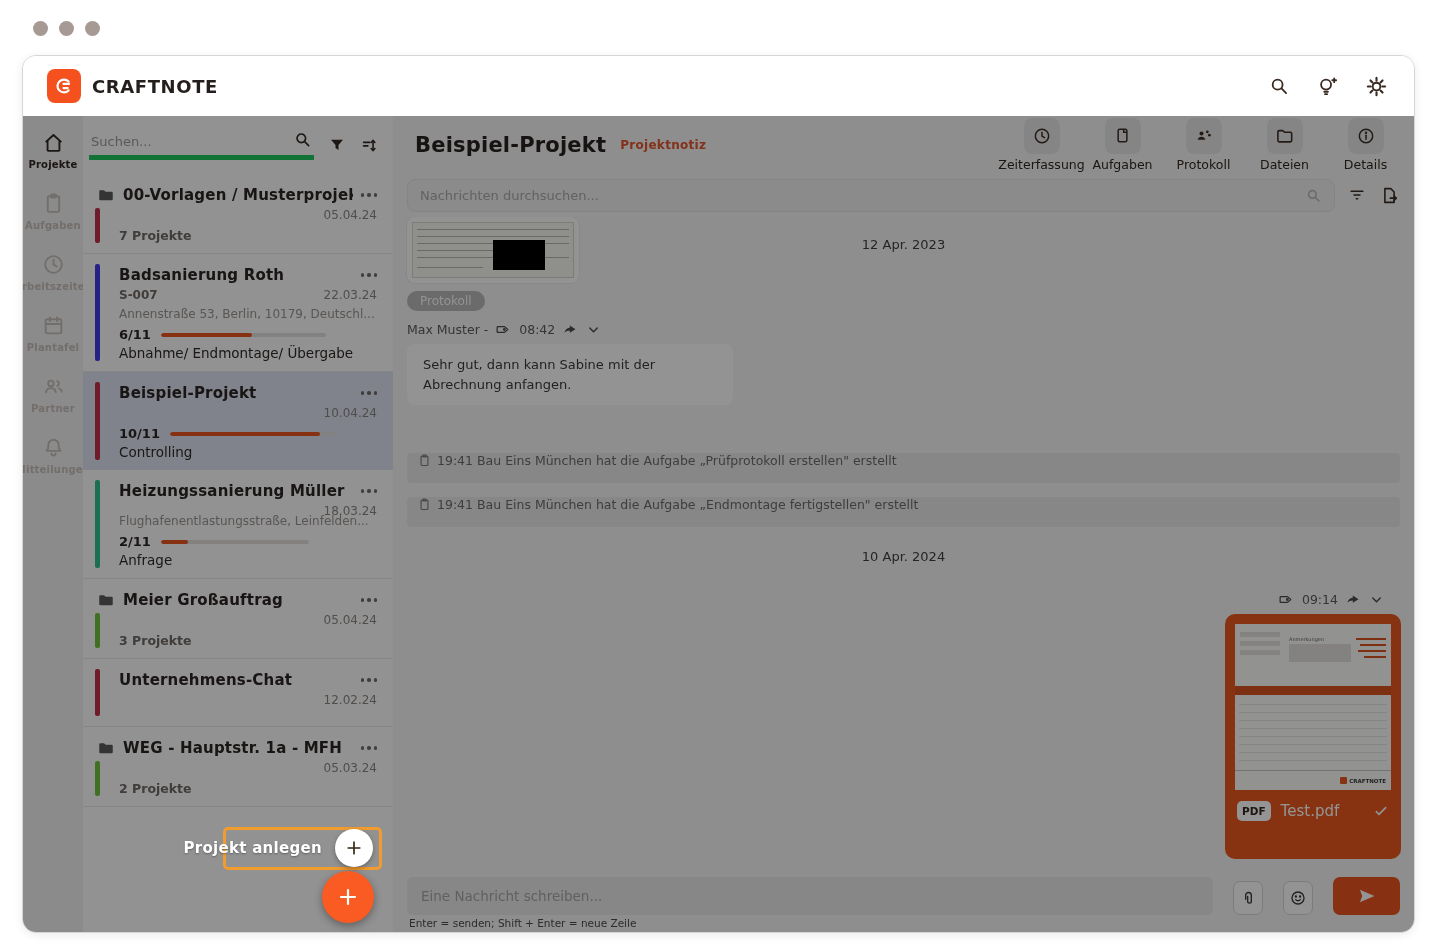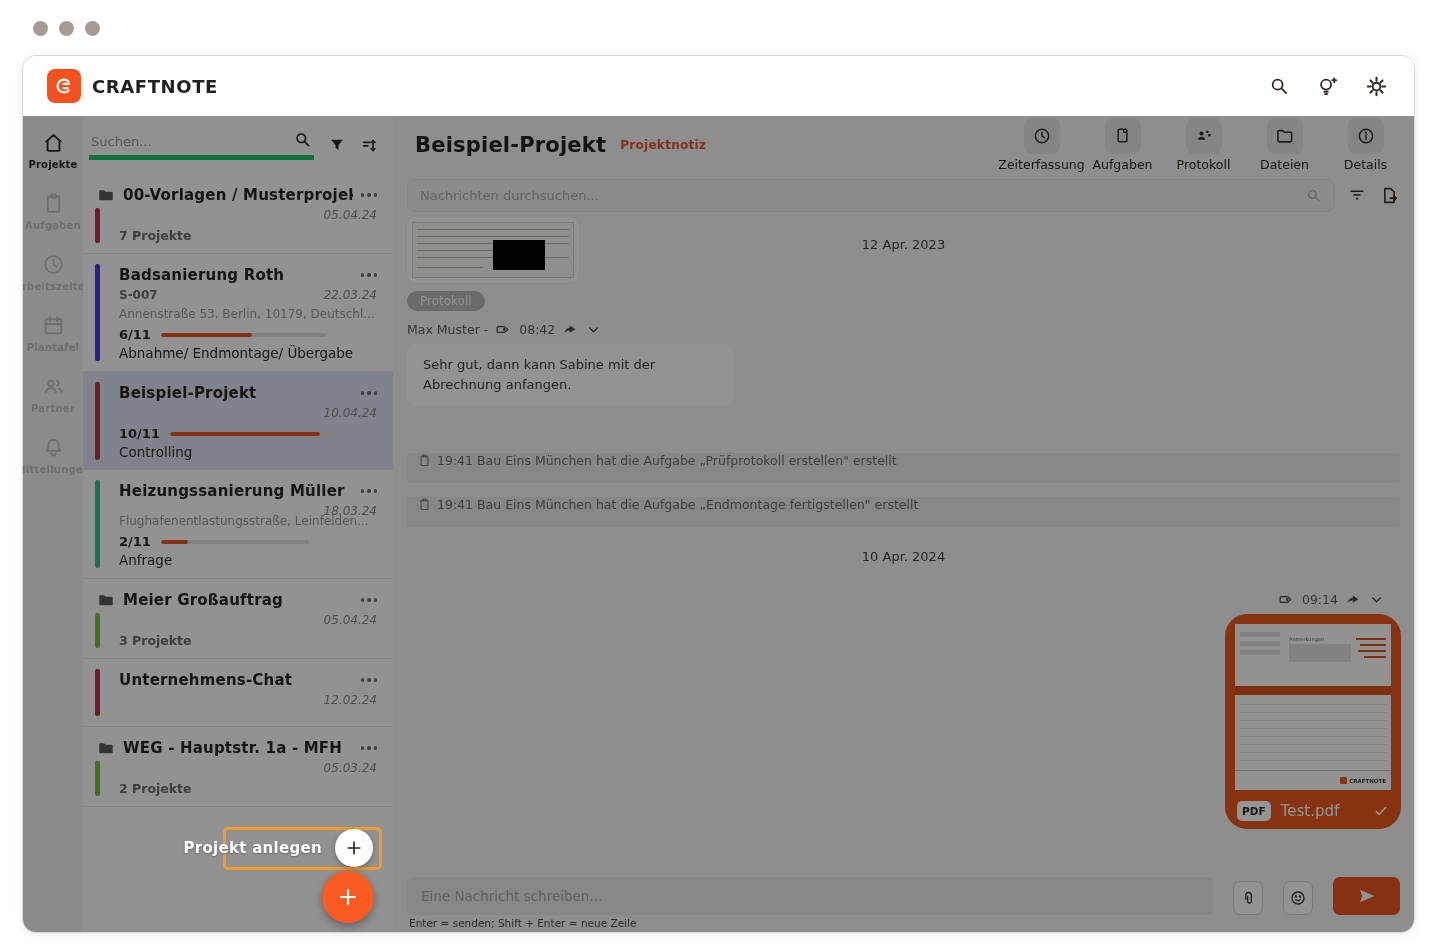--- a/index.html
+++ b/index.html
@@ -38,21 +38,21 @@
   .pi { position:relative; padding:12px 16px 10px 36px; border-bottom:1px solid #e7e7e7; }
   .pi .bar { position:absolute; left:12px; width:5px; border-radius:2px; top:10px; bottom:10px; }
   .pi.folder .bar { top:34px; }
   .pi-titlerow { display:flex; align-items:center; gap:8px; }
   .pi-titlerow .ficon { margin-left:-22px; color:#5a5a5a; display:flex; }
   .pi-title { font-size:15px; font-weight:800; color:#2b2523; letter-spacing:.2px; flex:1; white-space:nowrap; overflow:hidden; }
   .mdots { display:flex; gap:3px; align-items:center; padding:4px 0; }
   .mdots i { width:3.5px; height:3.5px; border-radius:50%; background:#6f6a66; }
   .pi-row2 { display:flex; justify-content:space-between; margin-top:4px; font-size:12px; color:#8b8682; }
   .pi-code { font-weight:700; color:#6e6965; }
-  .pi-date { margin-left:auto;font-style:italic; }
+  .pi-date { margin-left:auto; }
   .pi-sub { margin-top:6px; font-size:12.5px; font-weight:700; color:#6e6965; }
   .pi-addr { margin-top:5px; font-size:12px; color:#9a9591; white-space:nowrap; overflow:hidden; }
   .pi-prog { display:flex; align-items:center; gap:10px; margin-top:6px; }
   .pi-prog b { font-size:13px; color:#2b2523; }
   .ptrack { flex:1; height:4px; border-radius:2px; background:#e2e0de; overflow:hidden; max-width:165px; }
   .pfill { height:100%; border-radius:2px; }
   .pi-phase { margin-top:3px; font-size:13.5px; color:#2f2a27; }
   .pi.sel { border-bottom:none; }
 
   
@@ -77,21 +77,21 @@
   .thumb-img .ln { position:absolute; left:4px; right:4px; height:1px; background:#b9b5ad; }
   .thumb-img .redact { position:absolute; right:28px; bottom:7px; width:52px; height:30px; background:#000; }
 
   .tag-pill { position:absolute; left:14px; top:74px; background:#b8b8b8; color:#fcfcfc; font-size:12px; padding:3px 13px; border-radius:12px; }
   .meta { position:absolute; display:flex; align-items:center; gap:7px; font-size:12.5px; color:#5c5c5c; }
   .meta svg { display:block; color:#4a4a4a; }
   .bubble { position:absolute; left:14px; top:127px; width:326px; background:#fdfdfd; border-radius:8px; padding:11px 16px; font-size:13px; color:#3c3c3c; line-height:1.5; }
   .sysmsg { position:absolute; left:14px; right:14px; height:30px; background:#e9e9e9; border-radius:4px; display:flex; gap:5px; padding:0 10px; font-size:12.5px; color:#6b6b6b; }
   .sysmsg svg { flex:none; color:#7a7a7a; }
 
-  .pdf-card { position:absolute; right:13px; top:397px; width:176px; height:215px; background:#e8581f; border-radius:22px; padding:10px 10px 0 10px; }
+  .pdf-card { position:absolute; right:13px; top:397px; width:176px; height:245px; background:#e8581f; border-radius:10px; padding:10px 10px 0 10px; }
   .pdf-page { position:relative; width:100%; height:166px; background:#fcfbf9; overflow:hidden; }
   .pp-block { position:absolute; background:#e3e1dd; }
   .pp-note { position:absolute; left:54px; top:12px; font-size:5px; color:#6a6a6a; }
   .pp-obar { position:absolute; left:0; right:0; top:62px; height:9px; background:#d8541e; }
   .pp-row { position:absolute; left:4px; right:4px; height:1px; background:#e8e6e2; }
   .pp-oline { position:absolute; background:#d8541e; height:2px; right:5px; }
   .pp-foot { position:absolute; left:0; right:0; bottom:0; height:20px; border-top:1px solid #c9c5bf; }
   .pp-brand { position:absolute; right:5px; bottom:6px; display:flex; align-items:center; gap:2px; font-size:5.5px; font-weight:800; color:#3a3a3a; }
   .pp-brand i { width:7px; height:7px; background:#e8581f; border-radius:1px; display:block; }
   .pdf-foot { height:42px; display:flex; align-items:center; gap:10px; padding:0 2px; }

